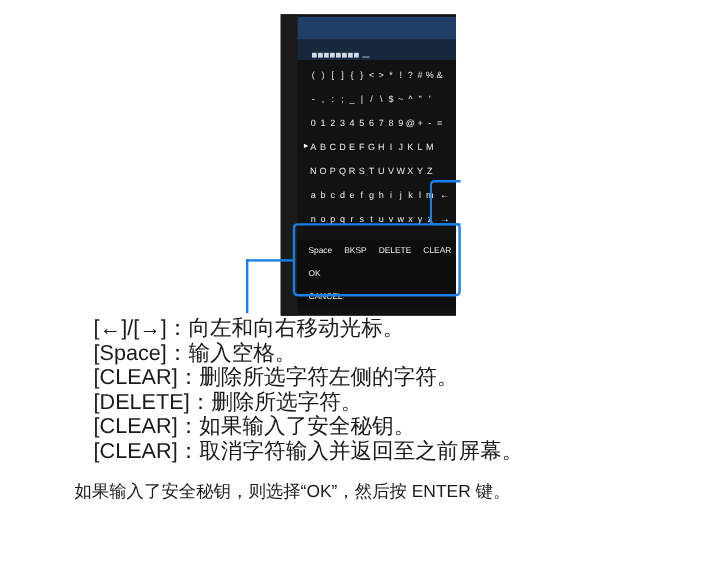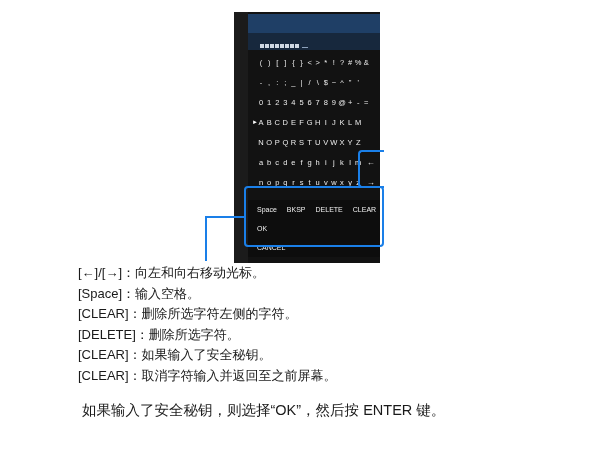--- a/index.html
+++ b/index.html
@@ -186,39 +186,38 @@
 
   
   .key-list {
     position: absolute;
     left: 78px;
     top: 263px;
     width: 500px;
   }
   .key-line {
     font-family: "Liberation Sans", sans-serif;
-    font-size: 13px;
+    font-size: 18px;
     line-height: 20.5px;
     color: #1a1a1a;
     white-space: nowrap;
   }
 
   .footer-note {
     position: absolute;
     left: 62px;
     top: 400px;
     width: 520px;
   }
   .footer-line {
     font-family: "Liberation Sans", sans-serif;
     font-size: 14.5px;
     line-height: 21px;
     color: #1a1a1a;
     white-space: nowrap;
-    margin-left: 20px;
   }
 </style>
 </head>
 <body>
 
 <div class="device-shot">
   <div class="screen-inner">
     <div class="osd-gutter"></div>
 
     <div class="title-band"></div>

